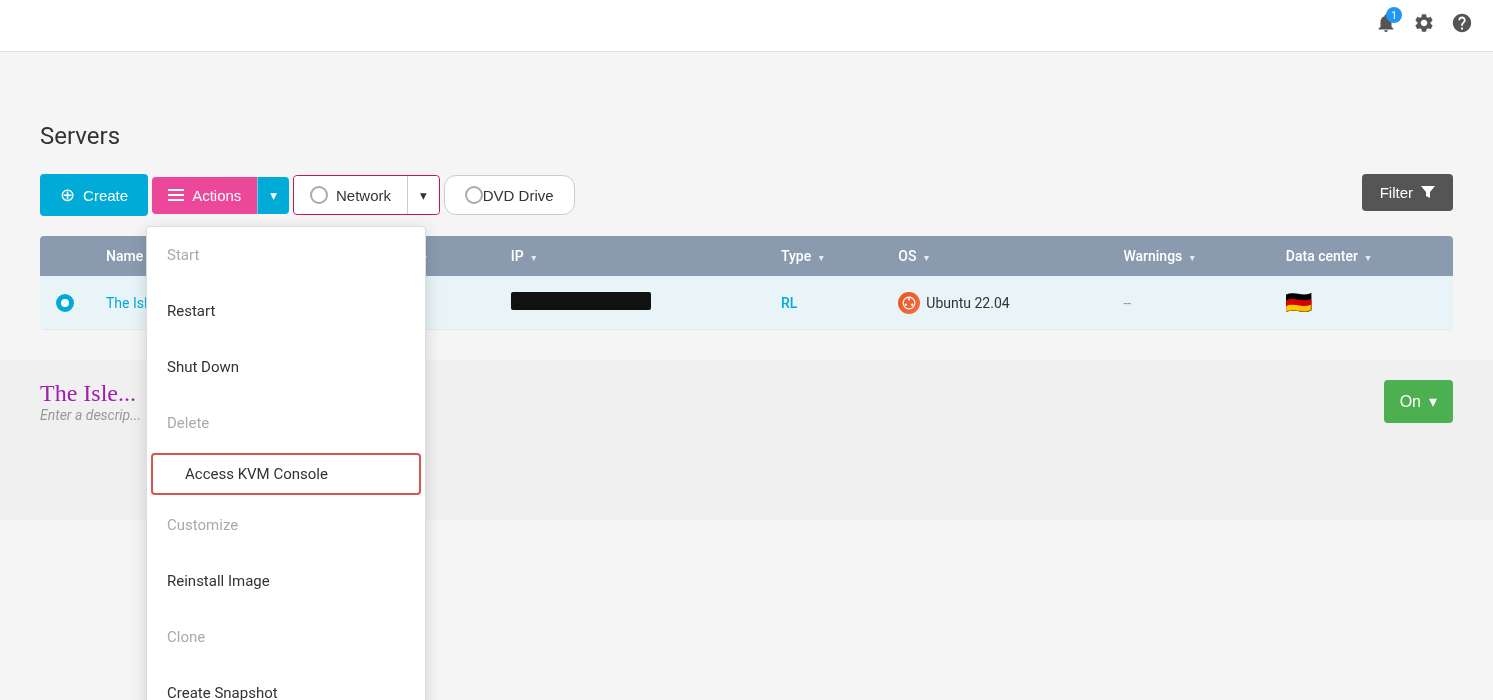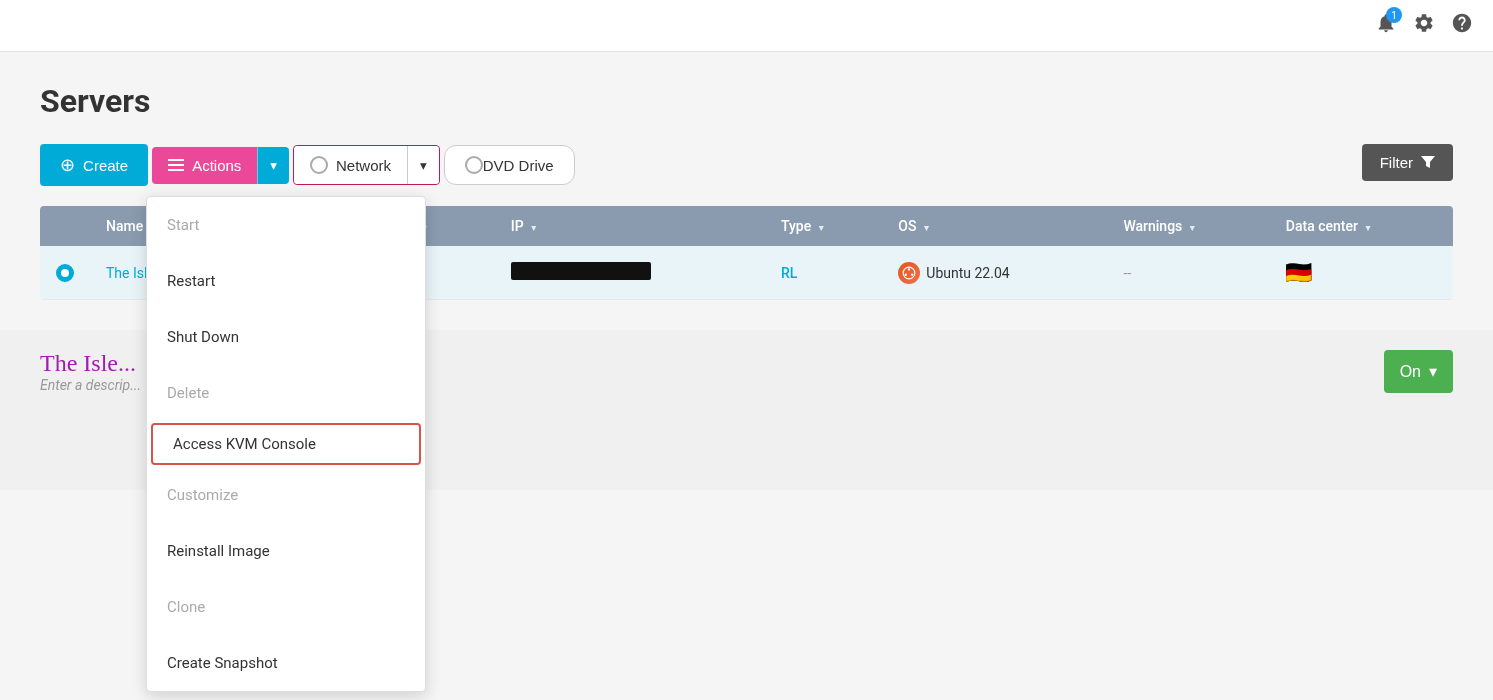--- a/index.html
+++ b/index.html
@@ -41,24 +41,25 @@
       justify-content: center;
     }
 
     
     .page-content {
       padding: 30px 40px;
       position: relative;
     }
 
     .page-title {
-      font-size: 32px;
-      font-weight: 700;
+      font-size: 24px;
+      font-weight: 400;
       color: #333;
       margin-bottom: 24px;
+      margin-top: 40px;
     }
 
     
     .toolbar {
       display: flex;
       align-items: center;
       gap: 4px;
       margin-bottom: 20px;
       position: relative;
     }
@@ -415,21 +416,21 @@
       </div>
       <div class="dropdown-item">
         <span>Restart</span>
       </div>
       <div class="dropdown-item">
         <span>Shut Down</span>
       </div>
       <div class="dropdown-item disabled">
         <span>Delete</span>
       </div>
-      <div class="dropdown-item highlighted" style="border:2px solid #d9534f;margin:2px 4px;border-radius:4px;padding:10px 20px;">
+      <div class="dropdown-item highlighted" style="border:2px solid #d9534f;margin:2px 4px;border-radius:4px;padding:10px 32px;">
         <span>Access KVM Console</span>
       </div>
       <div class="dropdown-item disabled">
         <span>Customize</span>
       </div>
       <div class="dropdown-item">
         <span>Reinstall Image</span>
       </div>
       <div class="dropdown-item disabled">
         <span>Clone</span>

